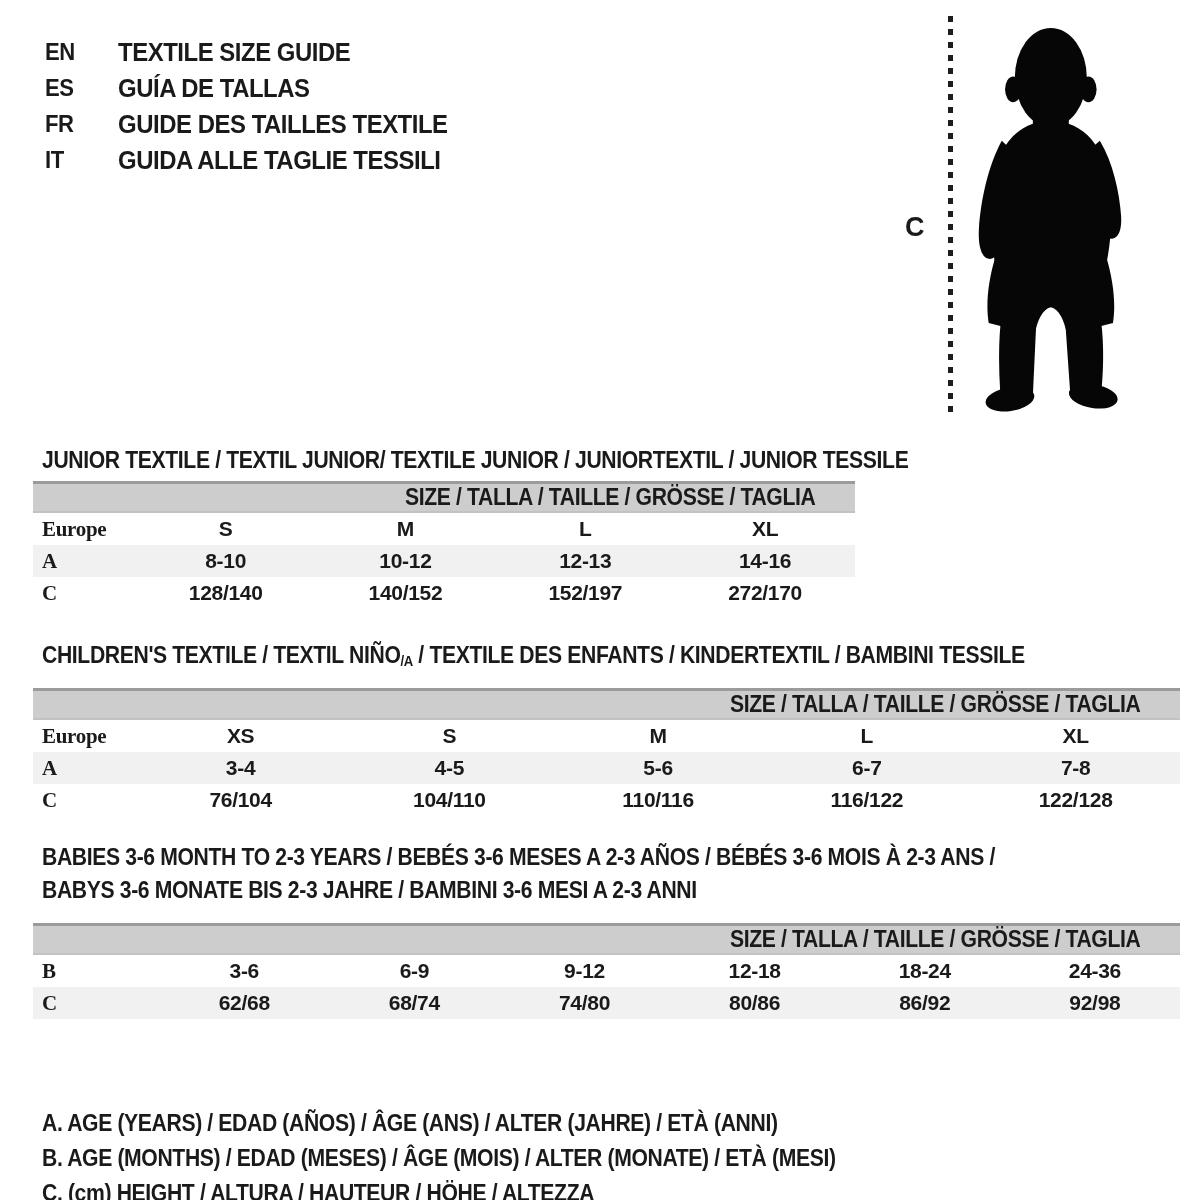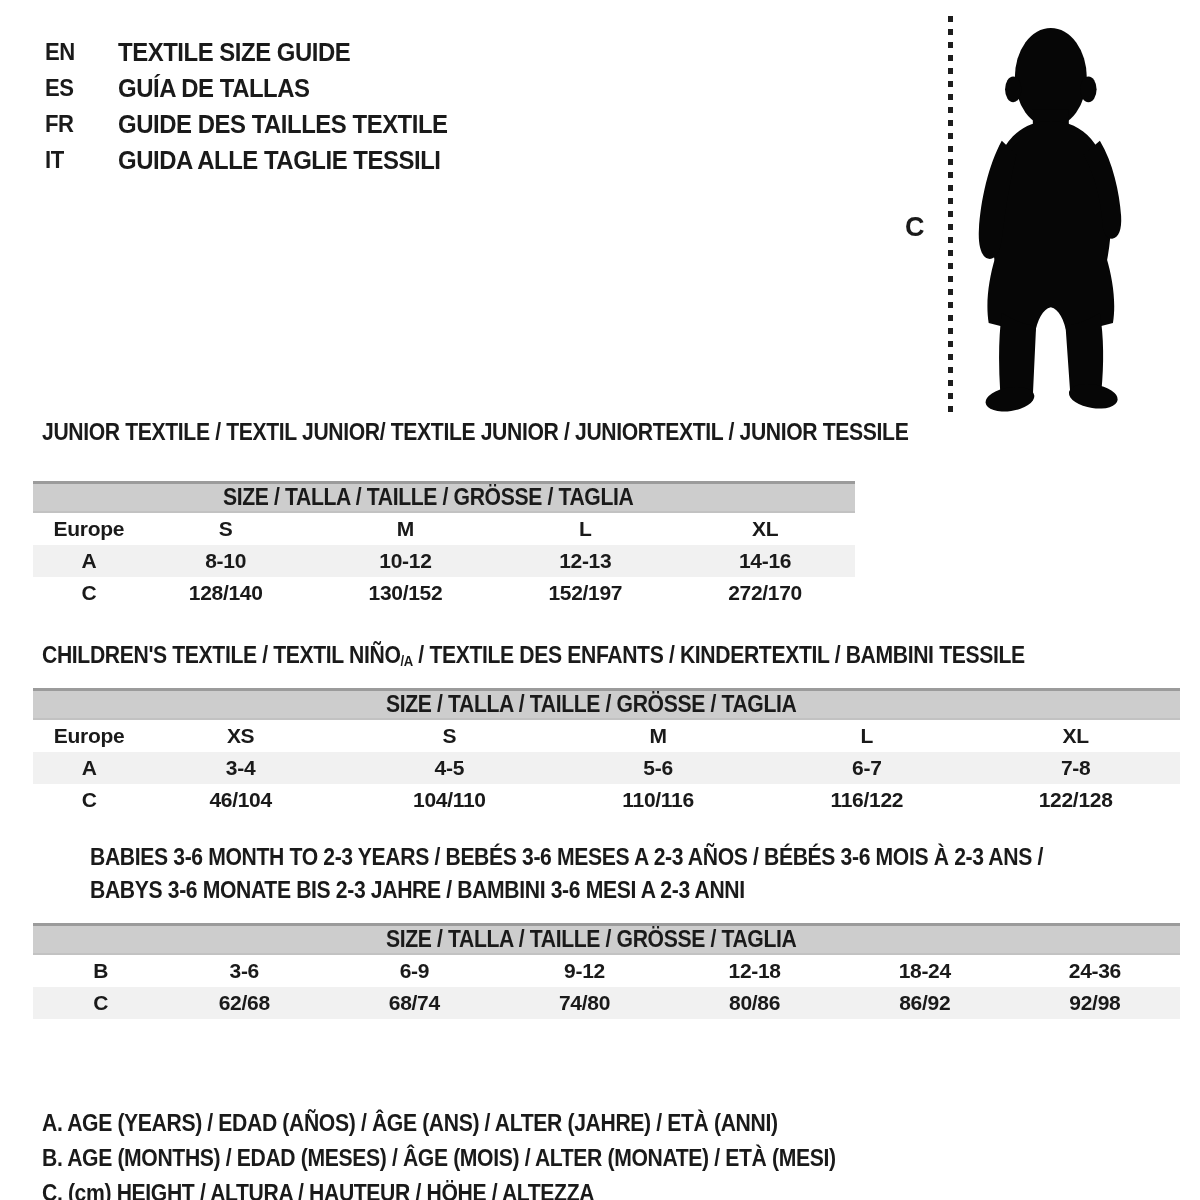--- a/index.html
+++ b/index.html
@@ -47,43 +47,43 @@
 
   table.size-table {
     border-collapse: collapse; table-layout: fixed; width: 100%;
     font-weight: bold;
   }
   .size-bar th {
     background: #cdcdcd;
     border-top: 3px solid #9b9b9b;
     border-bottom: 2px solid #c2c2c2;
     height: 27px;
-    text-align: center;
+    text-align: right;
     padding: 0 4px 0 9px;
     font-size: 23px;
     letter-spacing: -0.4px;
     font-weight: bold;
   }
   .size-table td {
     height: 32px;
     text-align: center;
     font-size: 21px;
     letter-spacing: -0.3px;
     padding: 0;
   }
-  .size-table td.lbl { text-align: center; padding-left: 9px; }
+  .size-table td.lbl { text-align: left; padding-left: 9px; font-family: Liberation Serif, serif; }
   tr.r-alt { background: #f1f1f1; }
 
   #junior-table   { left: 33px; top: 481px; width: 822px; }
   #children-table { left: 33px; top: 688px; width: 1147px; }
   #babies-table   { left: 33px; top: 923px; width: 1147px; }
 
-  #junior-title   { left: 42px; top: 416px; }
+  #junior-title   { left: 42px; top: 444px; }
   #children-title { left: 42px; top: 639px; }
-  #babies-title   { left: 42px; top: 841px; margin-left: 48px; }
+  #babies-title   { left: 42px; top: 841px; }
 
   
   .legend { left: 42px; top: 1068px; margin-top: 38px; }
   .legend-line {
     font-size: 23px; font-weight: bold; letter-spacing: -0.4px;
     height: 35px; line-height: 35px; white-space: nowrap;
   }
 </style>
 </head>
 <body>
@@ -156,21 +156,21 @@
       <tr class="r-alt">
         <td class="lbl">A</td>
         <td>8-10</td>
         <td>10-12</td>
         <td>12-13</td>
         <td>14-16</td>
       </tr>
       <tr>
         <td class="lbl">C</td>
         <td>128/140</td>
-        <td>130/152</td>
+        <td>140/152</td>
         <td>152/197</td>
         <td>272/170</td>
       </tr>
     </tbody>
   </table>
 </div>
 
 <div id="children-title" class="abs sec-title">
   <span class="cond"><span>CHILDREN'S TEXTILE / TEXTIL NIÑO</span><span class="sub-a">/A</span><span> / TEXTILE DES ENFANTS / KINDERTEXTIL / BAMBINI TESSILE</span></span>
 </div>
@@ -202,21 +202,21 @@
       <tr class="r-alt">
         <td class="lbl">A</td>
         <td>3-4</td>
         <td>4-5</td>
         <td>5-6</td>
         <td>6-7</td>
         <td>7-8</td>
       </tr>
       <tr>
         <td class="lbl">C</td>
-        <td>46/104</td>
+        <td>76/104</td>
         <td>104/110</td>
         <td>110/116</td>
         <td>116/122</td>
         <td>122/128</td>
       </tr>
     </tbody>
   </table>
 </div>
 
 <div id="babies-title" class="abs sec-title">

